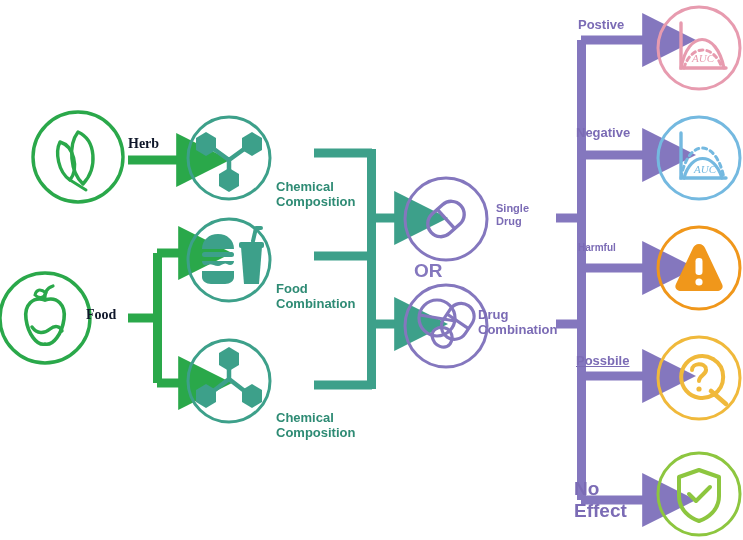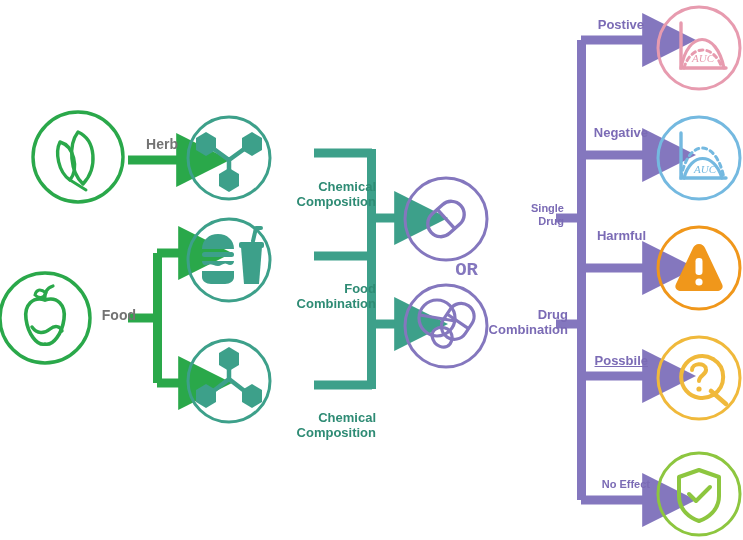--- a/index.html
+++ b/index.html
@@ -1,25 +1,25 @@
 <!DOCTYPE html>
 <html><head>
 <meta charset="utf-8">
 <style>
   html,body{margin:0;padding:0;background:#ffffff;}
   body{width:743px;height:540px;overflow:hidden;
        font-family:"Liberation Sans",sans-serif;}
   #stage{position:relative;width:743px;height:540px;background:#fff;}
   #stage svg{position:absolute;left:0;top:0;}
-  .lbl{position:absolute;font-weight:bold;line-height:1.15;text-align:right;
+  .lbl{position:absolute;font-weight:bold;line-height:1.15;text-align:left;
        white-space:pre-line;}
-  .lbl-green{color:#737373;}
+  .lbl-green{color:#0f172a;font-family:Liberation Serif, serif;}
   .lbl-teal{color:#2E8B74;margin-top:43px;}
   .lbl-purple{color:#7B6BB5;}
-  .lbl-or{color:#8477BE;font-size:19px;font-weight:bold;font-family:Liberation Mono, monospace;}
+  .lbl-or{color:#8477BE;font-size:19px;font-weight:bold;}
 </style>
 </head>
 <body>
 
 <div id="stage">
 
   <svg width="743" height="540" viewBox="0 0 743 540">
     <defs>
       <marker id="ar-green" markerWidth="6" markerHeight="6" refX="0.2" refY="3" orient="auto" markerUnits="strokeWidth">
         <path d="M0,0 L6,3 L0,6 z" fill="#2AA84A"></path>
@@ -186,19 +186,19 @@
 
   <div class="lbl lbl-or" style="left:414px;top:260px;width:64px;">OR</div>
 
   <div class="lbl lbl-purple" style="left:478px;top:308px;width:90px;font-size:13px;">Drug
 Combination</div>
 
   <div class="lbl lbl-purple" style="left:578px;top:18px;width:66px;font-size:13px;">Postive</div>
 
   <div class="lbl lbl-purple" style="left:576px;top:126px;width:72px;font-size:13px;">Negative</div>
 
-  <div class="lbl lbl-purple" style="left:578px;top:229px;width:68px;font-size:13px;">Harmful</div>
+  <div class="lbl lbl-purple" style="left:578px;top:242px;width:68px;font-size:10px;">Harmful</div>
 
   <div class="lbl lbl-purple" style="left:576px;top:354px;width:72px;font-size:13px;text-decoration:underline;">Possbile</div>
 
-  <div class="lbl lbl-purple" style="left:574px;top:478px;width:76px;font-size:11px;">No Effect</div>
+  <div class="lbl lbl-purple" style="left:574px;top:478px;width:76px;font-size:19px;">No Effect</div>
 
 </div>
 
 </body></html>

